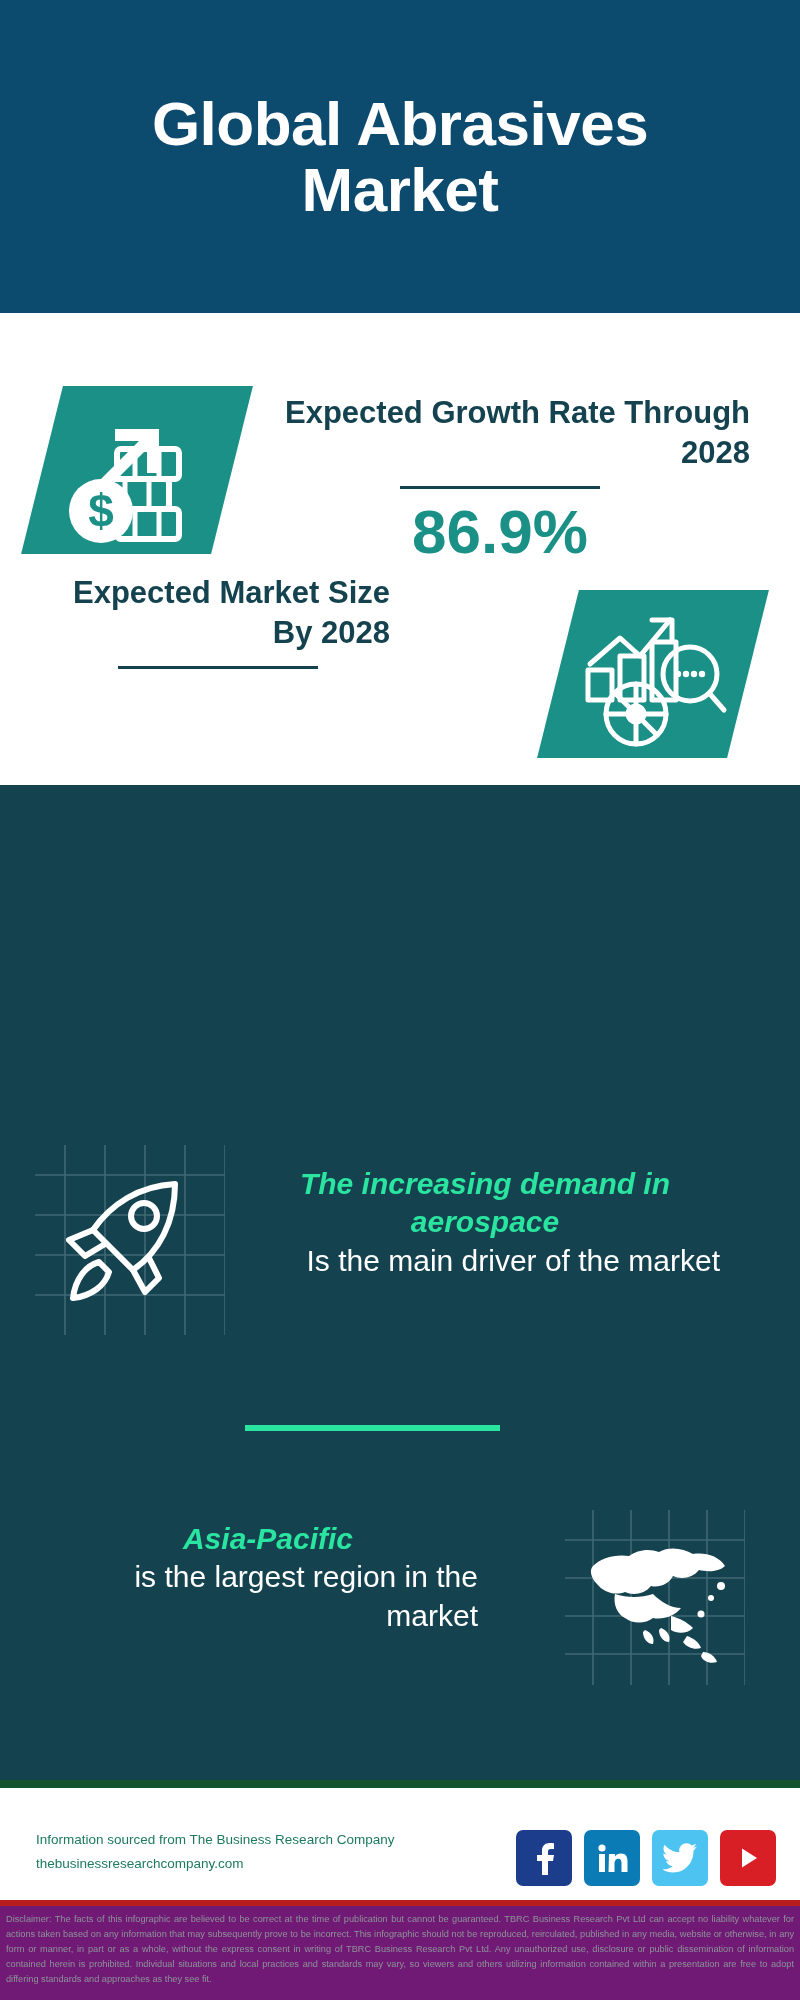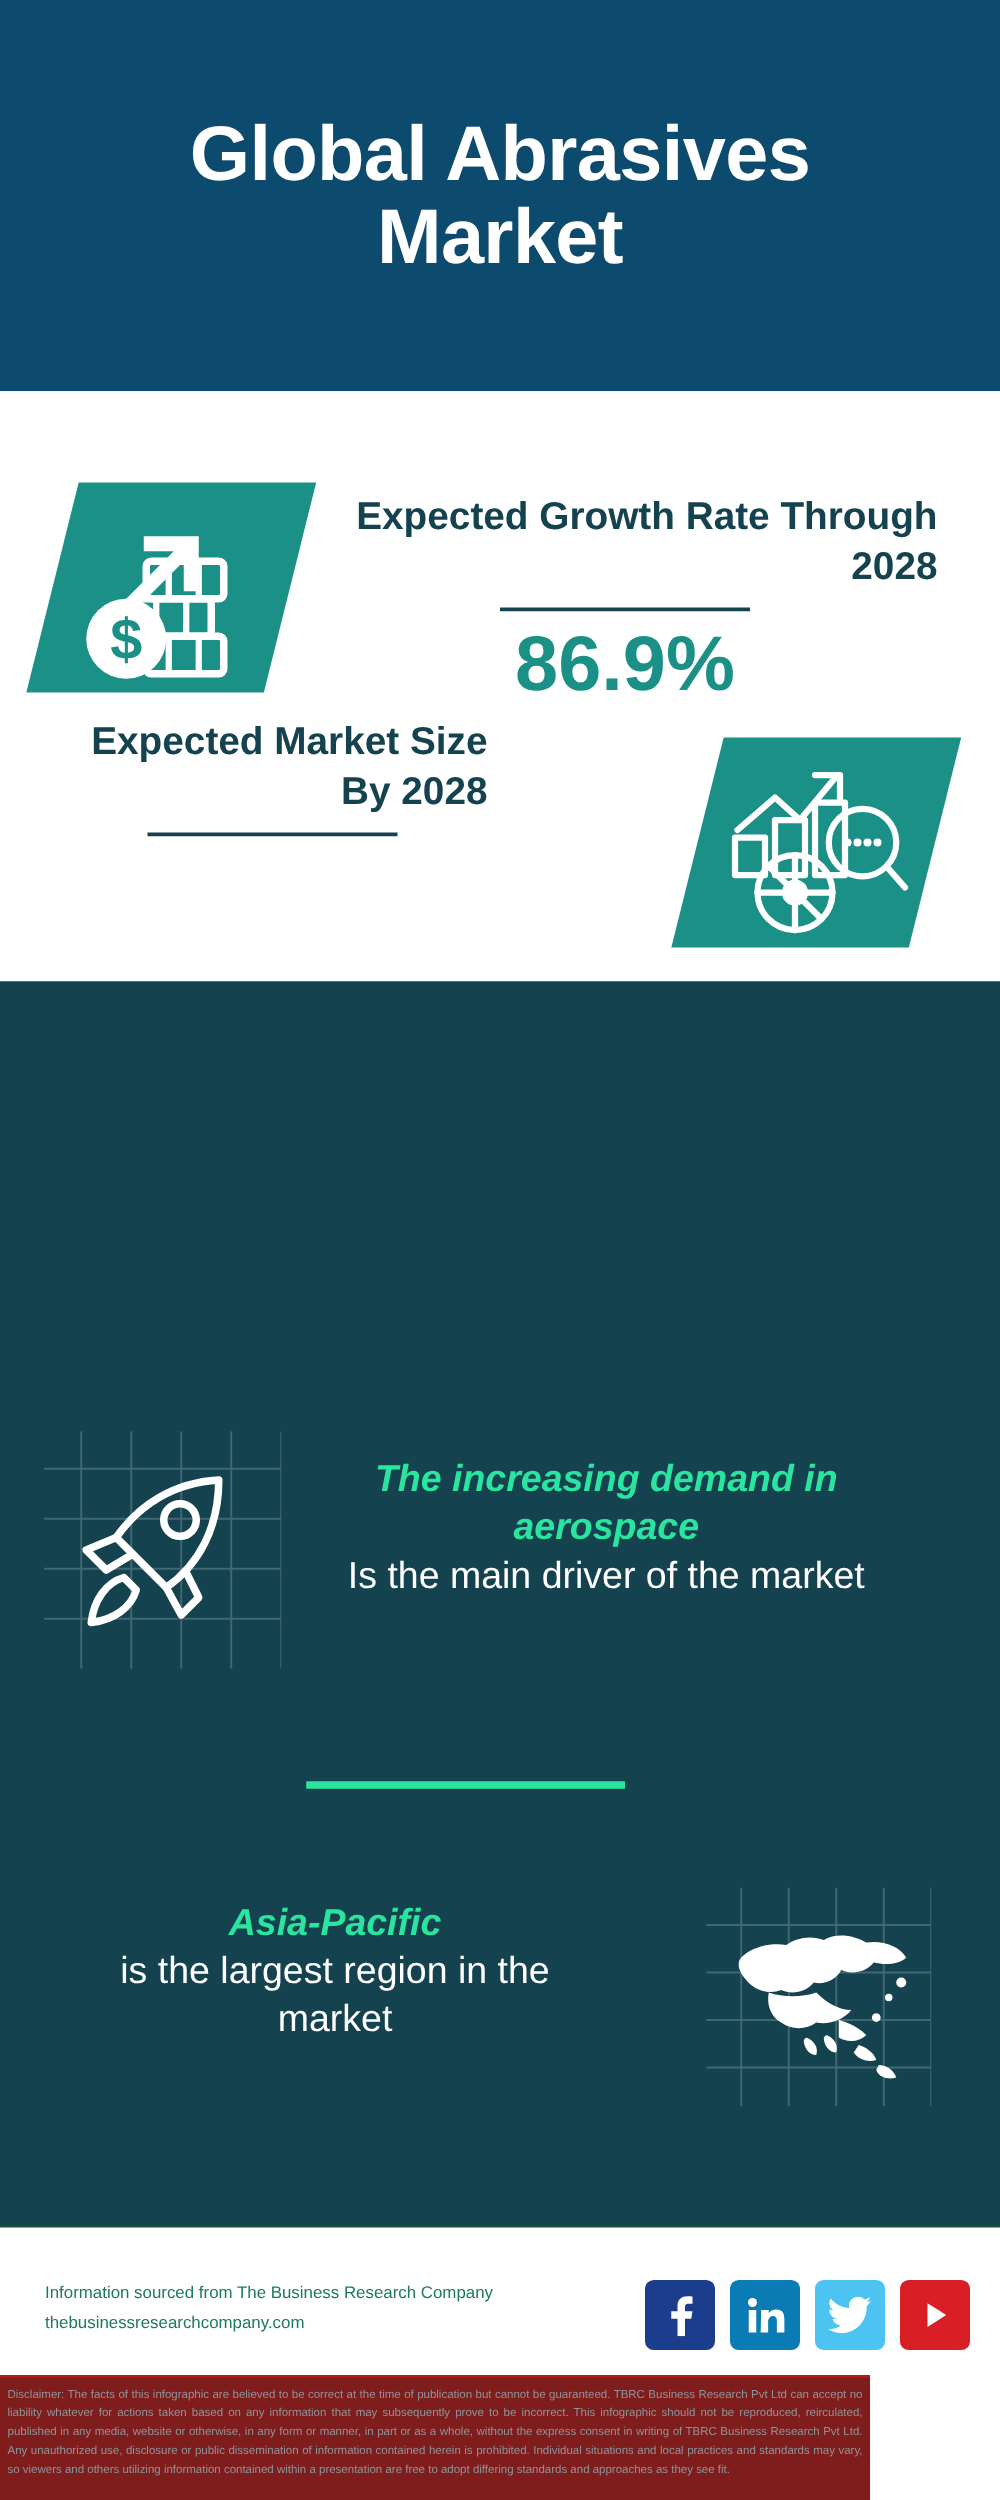--- a/index.html
+++ b/index.html
@@ -163,20 +163,21 @@
     line-height: 1.28;
     font-family: "Liberation Sans", sans-serif;
     font-style: italic;
   }
   .body-white {
     color: #ffffff;
     font-size: 30px;
     font-weight: normal;
     line-height: 1.28;
     font-family: "Liberation Sans", sans-serif;
+    text-align: right;
   }
   .rule-green {
     position: absolute;
     left: 245px; top: 1425px;
     width: 255px; height: 6px;
     background: #2ae5a0;
   }
 
   
   .region {
@@ -197,21 +198,21 @@
     width: 165px; height: 155px;
   }
 
   
   .footer {
     position: absolute;
     top: 1780px; left: 0;
     width: 800px;
     height: 120px;
     background: #ffffff;
-    border-top: 2px solid #14532d;
+    border-top: 8px solid #14532d;
   }
   .footer-source {
     position: absolute;
     left: 36px; top: 40px;
     width: 450px;
   }
   .footer-line {
     color: #1d7a5f;
     font-size: 13.5px;
     line-height: 1.75;
@@ -231,24 +232,24 @@
     justify-content: center;
   }
   .soc-fb { background: #1b3d8c; }
   .soc-li { background: #0a7bb5; }
   .soc-tw { background: #4cc3f0; }
   .soc-yt { background: #d81f26; }
 
   .disclaimer {
     position: absolute;
     top: 1900px; left: 0;
-    width: 696px;
+    width: 800px;
     height: 100px;
-    background: #7f1d1d;
-    border-top: 2px solid #b91c1c;
+    background: #701a75;
+    border-top: 6px solid #b91c1c;
     padding: 6px 6px 0 6px;
   }
   .disclaimer p {
     color: #8d9499;
     font-size: 9.2px;
     line-height: 1.62;
     text-align: justify;
     font-family: "Liberation Sans", sans-serif;
   }
 </style>

